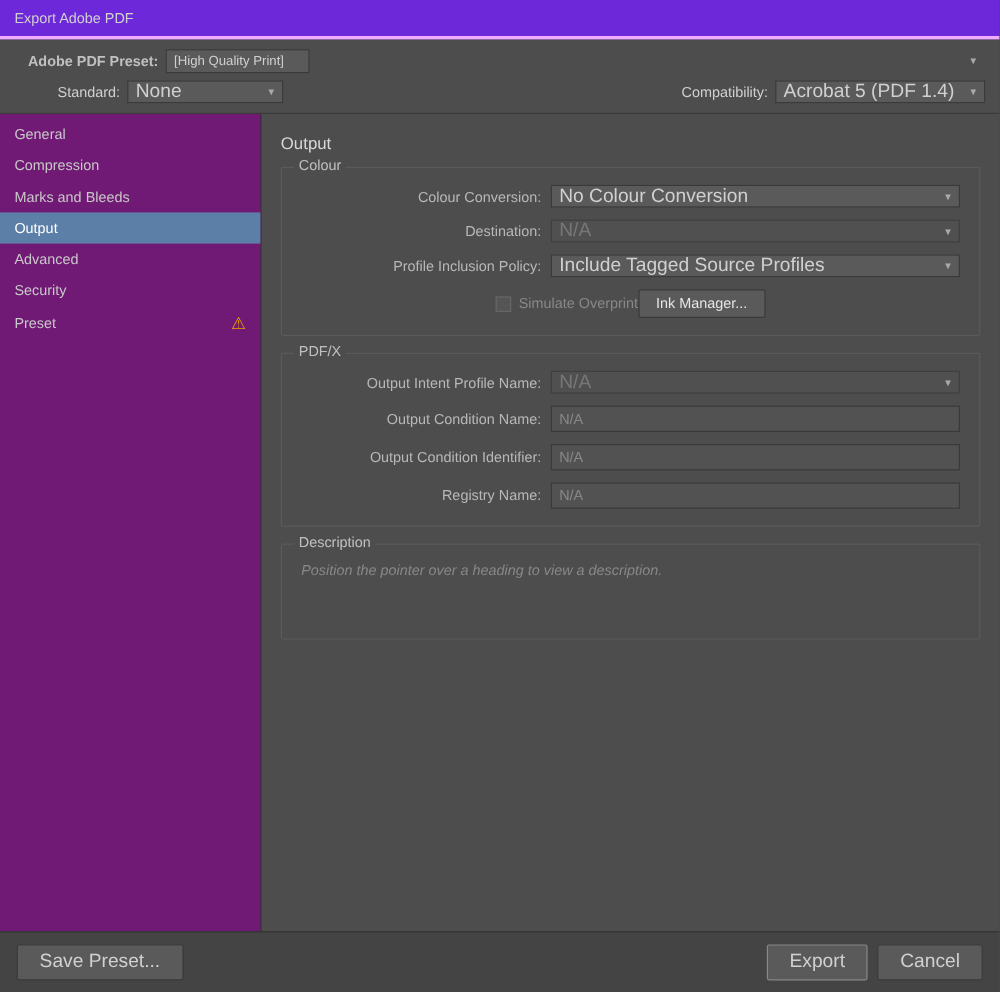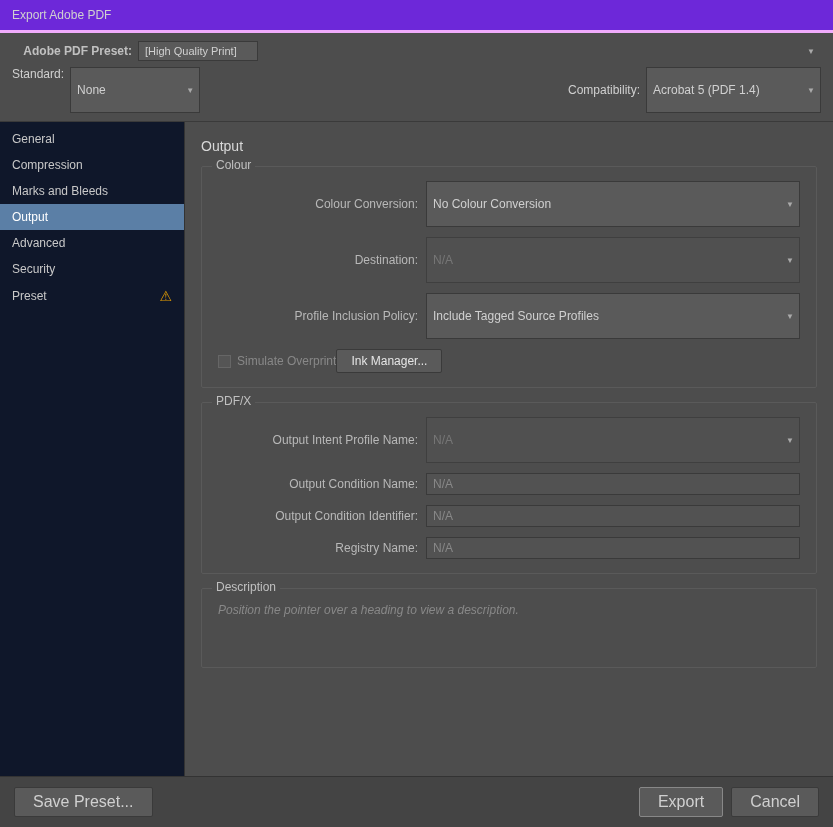--- a/index.html
+++ b/index.html
@@ -71,36 +71,38 @@
     .select-wrapper select {
       padding-right: 20px;
     }
     .standard-compat-row {
       display: flex;
       align-items: center;
       gap: 16px;
     }
     .standard-group {
       display: flex;
+      align-items: center;
       gap: 6px;
+      margin-left: 36px;
     }
     .compat-group {
       display: flex;
       align-items: center;
       gap: 6px;
       margin-left: auto;
     }
     .main-content {
       display: flex;
       flex: 1;
       overflow: hidden;
     }
     .sidebar {
-      width: 185px;
-      background: #0f172a;
+      width: 218px;
+      background: #701a75;
       border-right: 1px solid #333;
       flex-shrink: 0;
       padding-top: 4px;
       text-align: right;
     }
     .sidebar-item {
       padding: 6px 12px;
       cursor: pointer;
       color: #c8c8c8;
       display: flex;
@@ -154,22 +156,22 @@
       text-align: right;
       min-width: 200px;
       margin-right: 8px;
       color: #b8b8b8;
     }
     .form-control {
       flex: 1;
       background: #5a5a5a;
       border: 1px solid #3a3a3a;
       color: #d0d0d0;
-      padding: 15px 6px;
-      font-size: 12px;
+      padding: 0 6px;
+      font-size: 16px;
       appearance: none;
       -webkit-appearance: none;
     }
     .form-control:disabled {
       background: #525252;
       color: #888;
     }
     .select-wrapper-full {
       position: relative;
       flex: 1;
@@ -192,21 +194,21 @@
       flex: 1;
       background: #525252;
       border: 1px solid #3a3a3a;
       color: #888;
       padding: 3px 6px;
       font-size: 12px;
     }
     .simulate-row {
       display: flex;
       align-items: center;
-      justify-content: flex-start;
+      justify-content: center;
       margin-top: 3px;
     }
     .simulate-left {
       display: flex;
       align-items: center;
       gap: 6px;
     }
     .checkbox-disabled {
       width: 13px;
       height: 13px;

